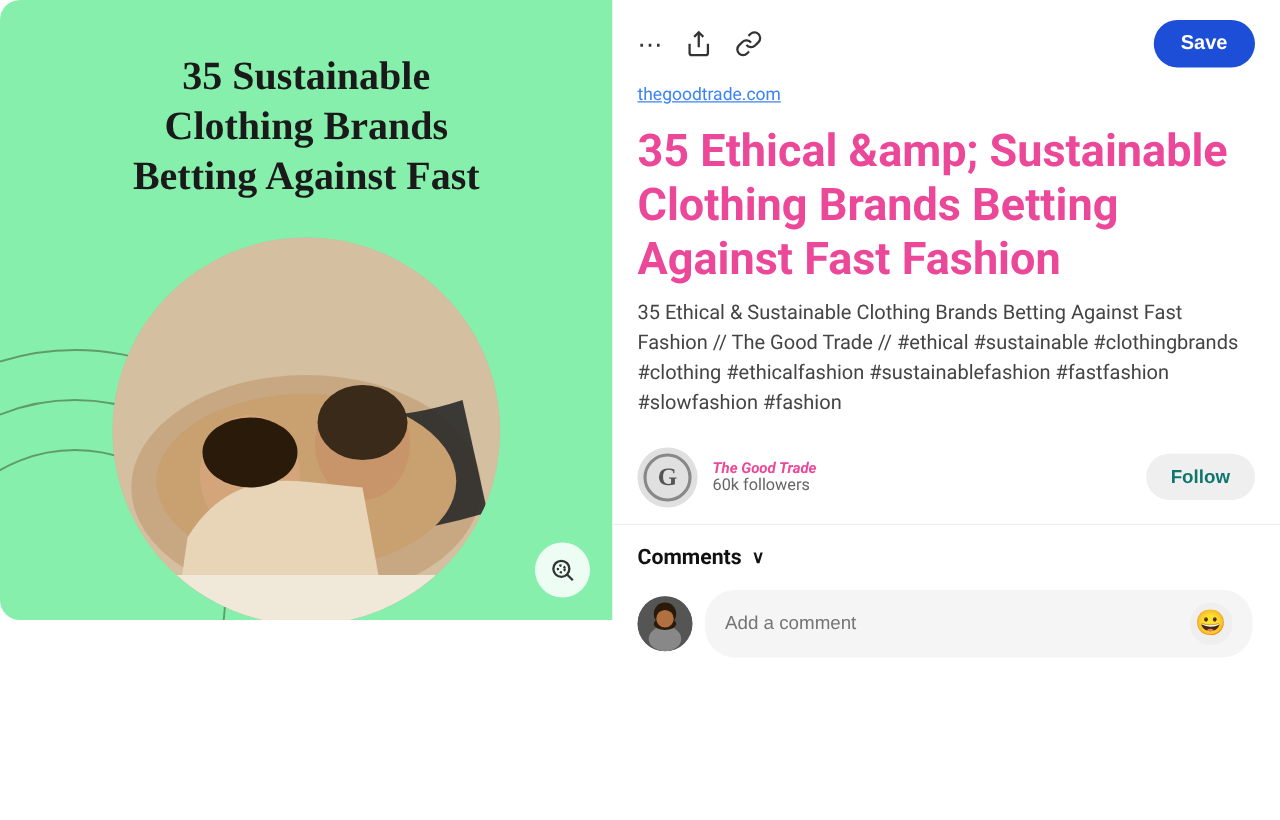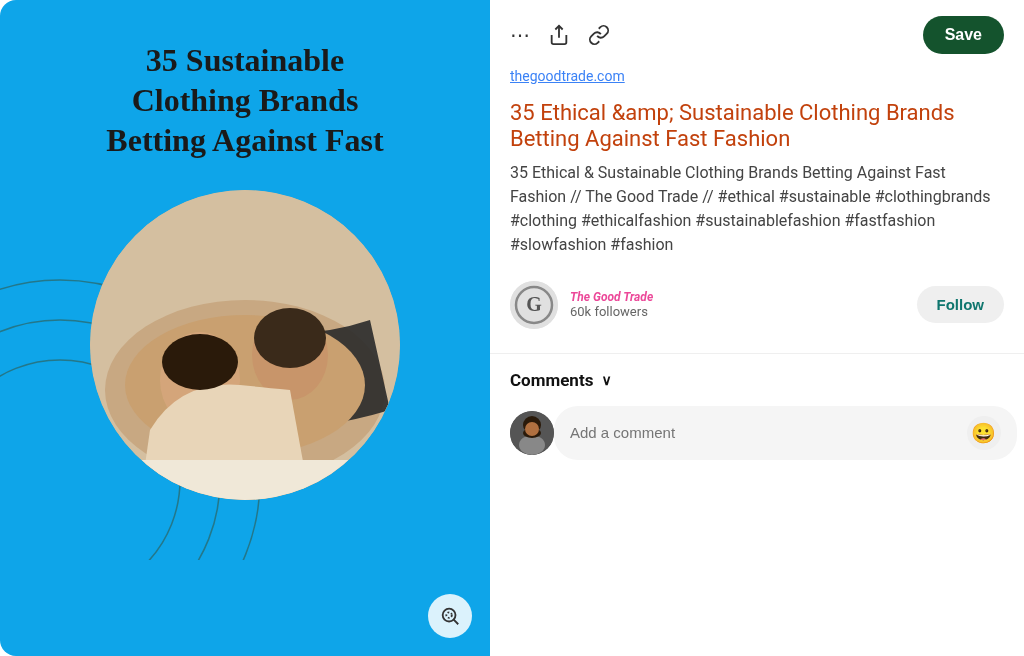--- a/index.html
+++ b/index.html
@@ -9,22 +9,22 @@
       width: 1024px;
       height: 656px;
       overflow: hidden;
       display: flex;
     }
 
     
     .pin-image-panel {
       width: 490px;
       min-width: 490px;
-      height: 656px;
-      background-color: #0ea5e9;
+      height: 496px;
+      background-color: #86efac;
       position: relative;
       overflow: hidden;
       border-radius: 16px 0 0 16px;
     }
 
     .pin-image-text {
       text-align: center;
       padding: 40px 40px 20px 40px;
       color: #1a1a1a;
     }
@@ -107,44 +107,44 @@
 
     .toolbar-icon {
       cursor: pointer;
       color: #333;
       font-size: 20px;
       display: flex;
       align-items: center;
     }
 
     .save-button {
-      background: #14532d;
+      background: #1d4ed8;
       color: #fff;
       border: none;
       border-radius: 24px;
       padding: 10px 22px;
       font-size: 16px;
       font-weight: 700;
       cursor: pointer;
     }
 
     .pin-source {
       padding: 4px 20px 10px 20px;
       font-size: 14px;
       color: #3b82f6;
       text-decoration: underline;
       cursor: pointer;
     }
 
     .pin-title {
       padding: 6px 20px 8px 20px;
-      font-size: 22px;
-      font-weight: 400;
+      font-size: 36px;
+      font-weight: 700;
       line-height: 1.2;
-      color: #c2410c;
+      color: #ec4899;
     }
 
     .pin-description {
       padding: 0 20px 14px 20px;
       font-size: 16px;
       color: #444;
       line-height: 1.5;
     }
 
     .pin-author {
@@ -187,44 +187,44 @@
       border: none;
       border-radius: 24px;
       padding: 10px 20px;
       font-size: 15px;
       font-weight: 700;
       cursor: pointer;
       color: #0f766e;
     }
 
     .comments-section {
-      padding: 16px 7px 10px 20px;
+      padding: 16px 22px 10px 20px;
       border-top: 1px solid #efefef;
-      margin-top: 14px;
+      margin-top: 3px;
     }
 
     .comments-header {
       display: flex;
       align-items: center;
       gap: 8px;
       font-size: 17px;
       font-weight: 700;
       color: #111;
       cursor: pointer;
       margin-bottom: 16px;
     }
 
     .comments-header span.chevron {
       font-size: 14px;
     }
 
     .comment-input-row {
       display: flex;
       align-items: center;
-      gap: 0;
+      gap: 10px;
     }
 
     .commenter-avatar {
       width: 44px;
       height: 44px;
       border-radius: 50%;
       overflow: hidden;
       flex-shrink: 0;
       background: #555;
     }

